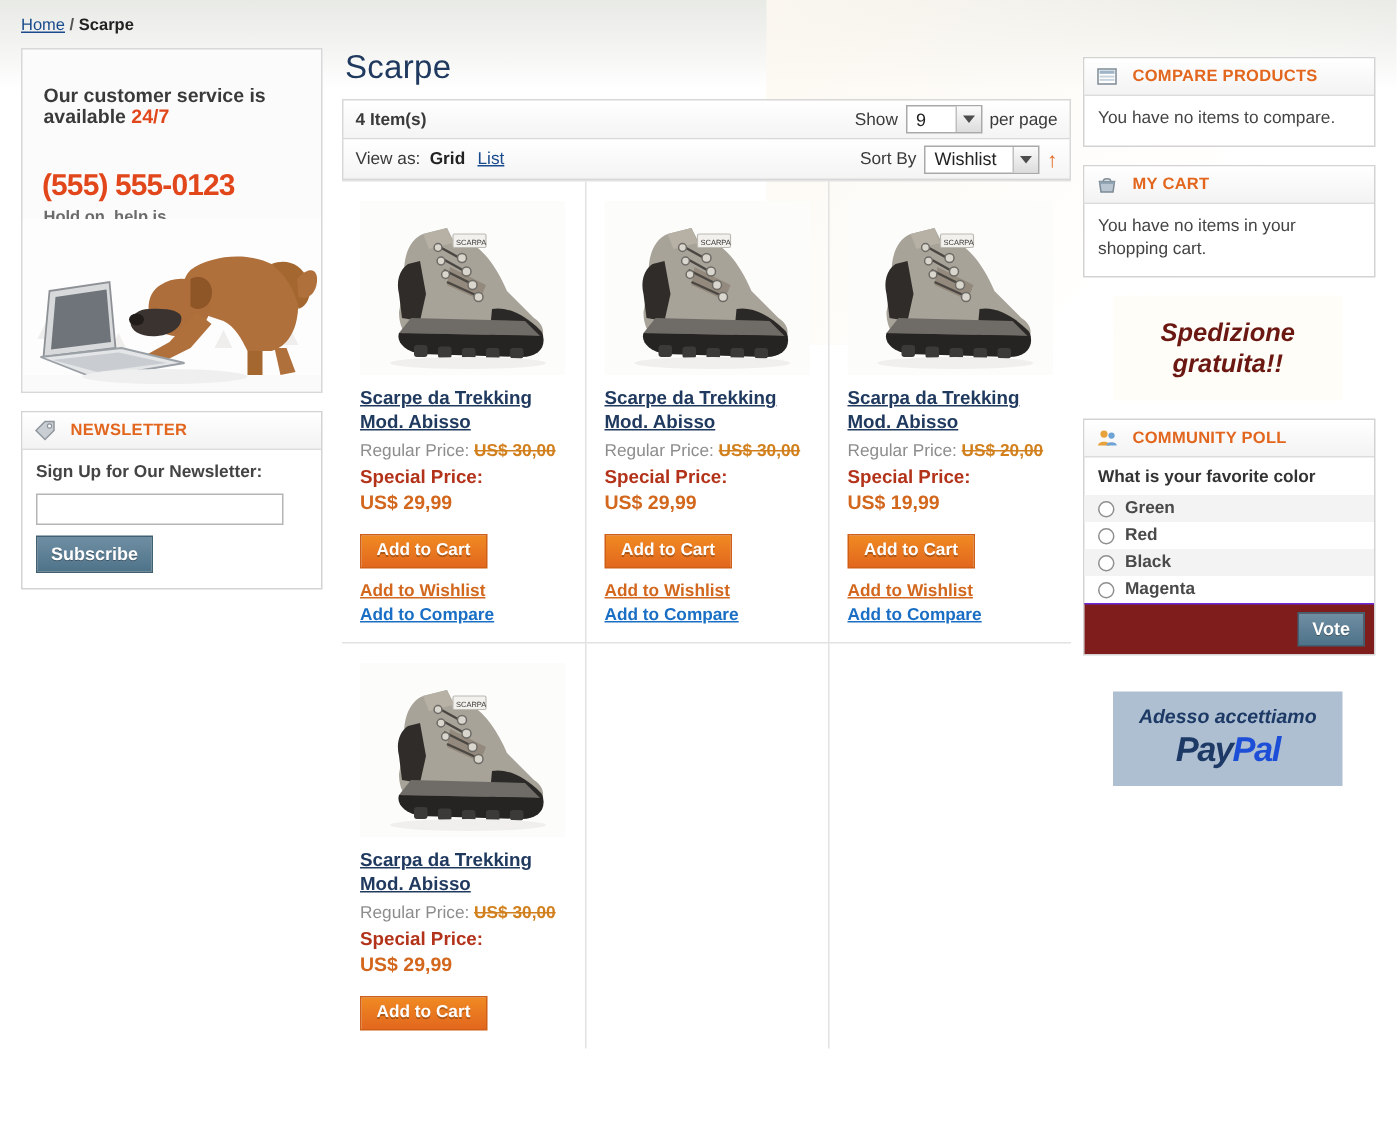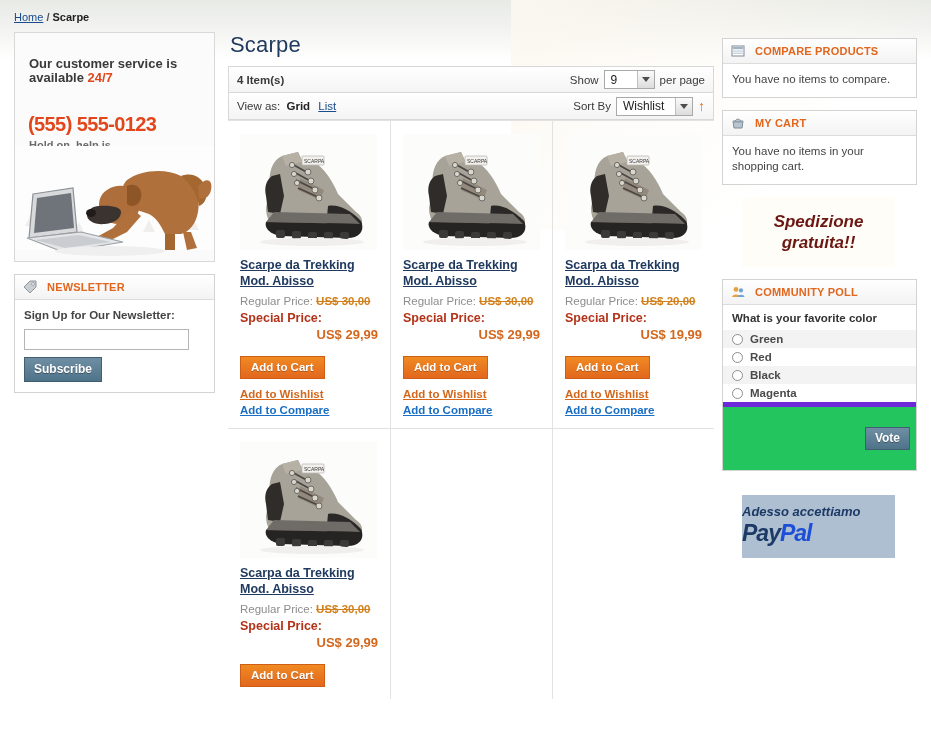--- a/index.html
+++ b/index.html
@@ -112,21 +112,21 @@
   .grid-row:first-child { border-top:1px solid #e2e2e2; }
   .prod-img { width:137px; height:116px; position:relative; }
   .prod-name {
     display:block; margin:7px 0 6px 0;
     color:#203a5f; font-size:12.5px; font-weight:bold; line-height:16px;
     text-decoration:underline;
   }
   .price-reg { font-size:11.5px; color:#8d8d8d; margin-bottom:2px; }
   .price-reg .old { color:#d2801d; font-weight:bold; text-decoration:line-through; }
   .price-special-lbl { color:#b3331a; font-weight:bold; font-size:12.5px; margin-top:4px; }
-  .price-special { color:#d2671d; font-weight:bold; font-size:13px; margin-top:2px;text-align:right; }
+  .price-special { color:#d2671d; font-weight:bold; font-size:13px; margin-top:2px; }
   .btn-cart {
     margin-top:14px; display:inline-block;
     background:linear-gradient(to bottom,#f08a22,#e2671e);
     border:1px solid #cf5f16;
     color:#fff; font-weight:bold; font-size:11.5px;
     padding:4px 10px 5px 10px; cursor:pointer;
     text-shadow:0 1px 0 rgba(0,0,0,.25);
   }
   .lnk-wish { display:block; margin-top:9px; color:#d2671d; font-weight:bold; font-size:11.5px; text-decoration:underline; }
   .lnk-comp { display:block; margin-top:4px; color:#1a6fc4; font-weight:bold; font-size:11.5px; text-decoration:underline; }
@@ -134,24 +134,24 @@
   
   .ship-banner {
     width:153px; margin:0 0 12px 20px; background:#fffdf8;
     padding:14px 0 14px 0; text-align:center;
   }
   .ship-banner div { font-style:italic; font-weight:bold; font-size:17px; color:#6b1712; line-height:21px; }
   .poll-q { font-size:11.5px; font-weight:bold; color:#333; padding:7px 9px 6px 9px; }
   .poll-opt { display:flex; align-items:center; gap:7px; padding:3px 9px; font-size:11.5px; color:#4a4a4a; font-weight:bold;}
   .poll-opt:nth-child(odd) { background:#f3f3f3; }
   .radio { width:11px; height:11px; border:1px solid #8e8e8e; border-radius:50%; background:#fff; flex:0 0 11px; }
-  .poll-foot { background:#22c55e; border-top:5px solid #6d28d9; padding:20px 6px; text-align:right; }
+  .poll-foot { background:#7f1d1d; border-top:1px solid #6d28d9; padding:5px 6px; text-align:right; }
   .poll-foot .btn-steel { margin-top:0; padding:3px 9px 4px 9px; }
   .paypal {
-    width:153px; margin:24px 0 0 20px; background:#aebfd1; padding:9px 0 11px 0;
+    width:153px; margin:24px 0 0 20px; background:#aebfd1; text-align:center; padding:9px 0 11px 0;
   }
   .paypal .pp1 { font-size:13px; font-weight:bold; font-style:italic; color:#1d3a66; }
   .paypal .pp2 { font-size:23px; font-weight:bold; font-style:italic; letter-spacing:-1px; margin-top:1px; }
   .paypal .pp2 .a { color:#1d3a66; }
   .paypal .pp2 .b { color:#1d4ed8; }
 </style>
 </head>
 <body>
 
 <div id="bgtint"></div>

